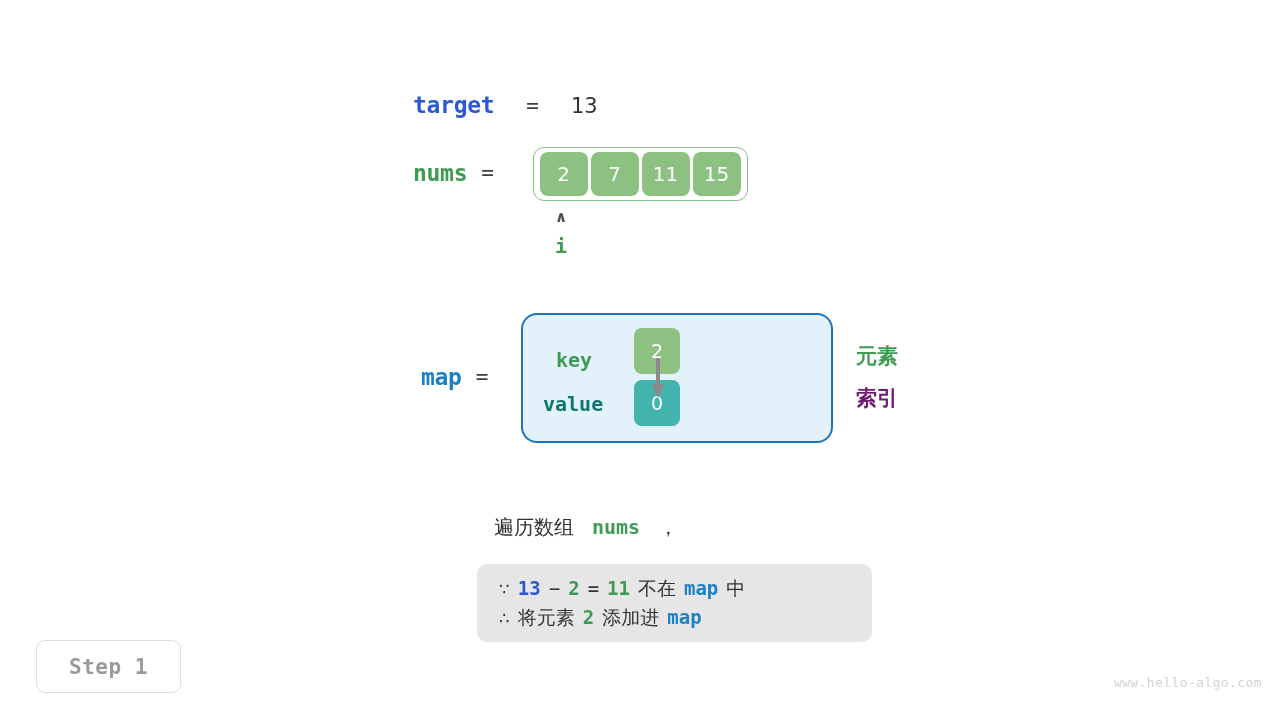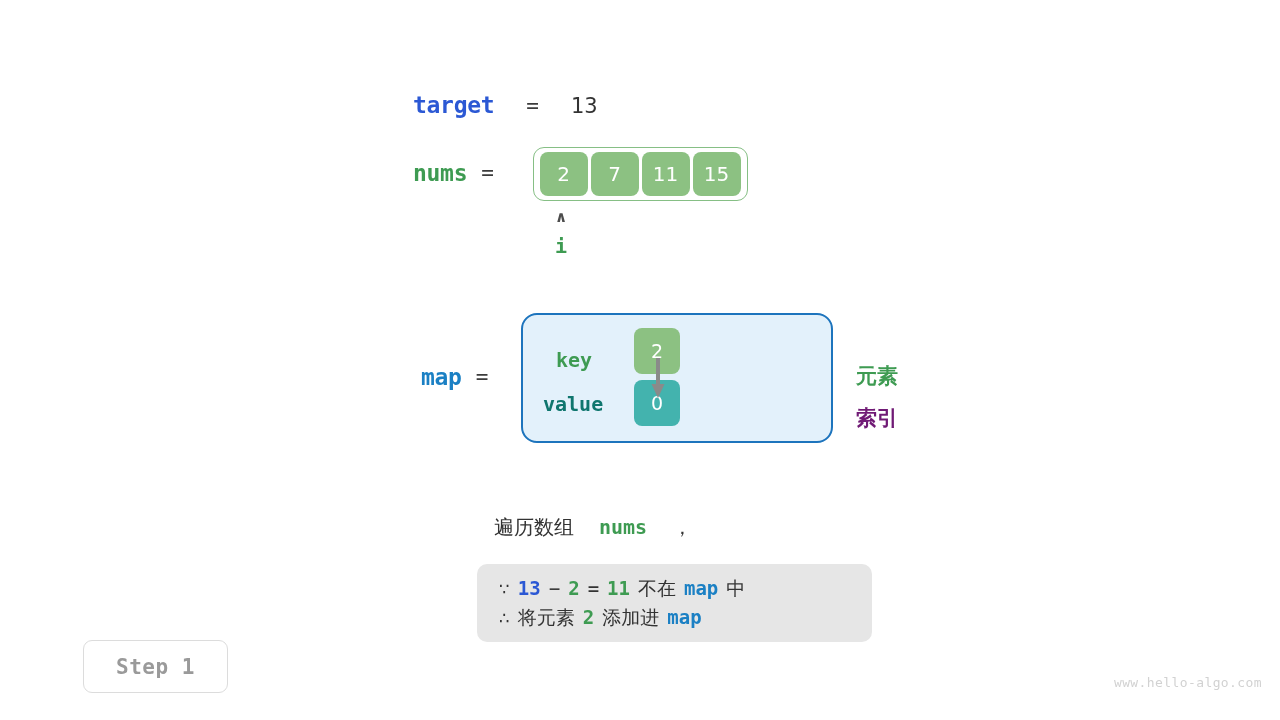--- a/index.html
+++ b/index.html
@@ -186,21 +186,20 @@
     left: 650px;
     top: 358px;
     width: 16px;
     height: 40px;
   }
   .side-label {
     position: absolute;
     font-family: "DejaVu Sans", sans-serif;
     font-size: 21px;
     font-weight: bold;
-    margin-top: 20px;
   }
   #side-label-element {
     left: 856px;
     top: 342px;
     color: #3e9b52;
   }
   #side-label-index {
     left: 856px;
     top: 384px;
     color: #701a75;
@@ -208,21 +207,21 @@
 
   
   #caption-line {
     position: absolute;
     left: 494px;
     top: 514px;
     font-size: 20px;
     color: #333333;
     display: flex;
     align-items: baseline;
-    gap: 25px;
+    gap: 18px;
   }
   #caption-code {
     font-family: "DejaVu Sans Mono", monospace;
     font-size: 20px;
     font-weight: bold;
     color: #3e9b52;
   }
   #caption-comma {
     font-family: "DejaVu Sans Mono", monospace;
     font-size: 20px;
@@ -295,21 +294,20 @@
     border: 1.4px solid #dcdcdc;
     border-radius: 9px;
     display: flex;
     align-items: center;
     justify-content: center;
     font-family: "DejaVu Sans Mono", monospace;
     font-size: 21px;
     font-weight: bold;
     color: #9a9a9a;
     letter-spacing: 0.5px;
-    margin-left: 47px;
   }
   #watermark {
     position: absolute;
     right: 18px;
     top: 675px;
     font-family: "DejaVu Sans Mono", monospace;
     font-size: 13px;
     color: #d2d2d2;
     letter-spacing: 0.4px;
   }

